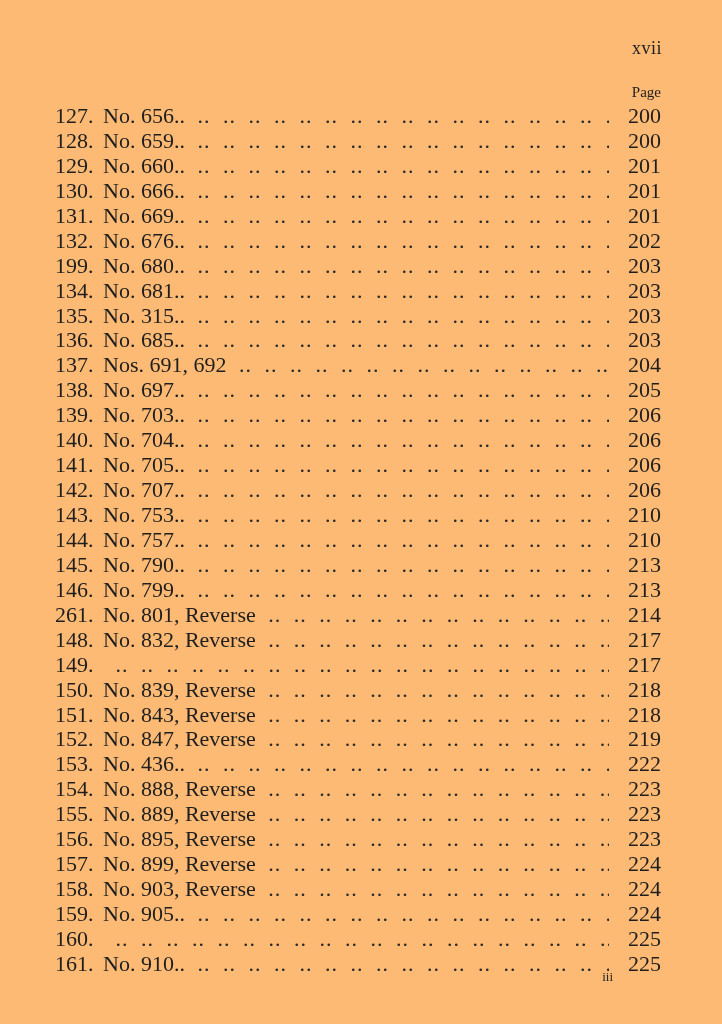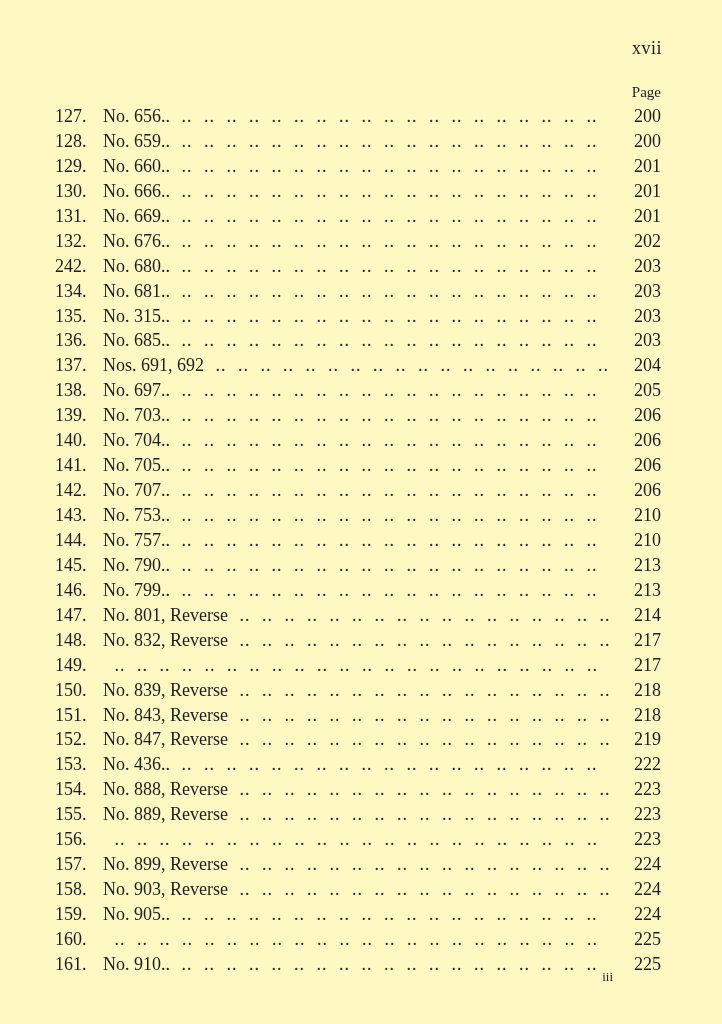--- a/index.html
+++ b/index.html
@@ -5,21 +5,21 @@
   html, body {
     margin: 0;
     padding: 0;
     background: #e8e8e6;
   }
   .page {
     position: relative;
     width: 722px;
     height: 1024px;
     margin: 0 auto;
-    background: #fef9c3;
+    background: #fdba74;
     color: #1e1e1e;
     font-family: "Liberation Serif", serif;
     overflow: hidden;
   }
   .folio {
     position: absolute;
     top: 38px;
     right: 60px;
     font-size: 18px;
     letter-spacing: 0.5px;
@@ -34,21 +34,21 @@
     position: absolute;
     top: 104px;
     left: 55px;
     right: 61px;
   }
   .row {
     display: flex;
     align-items: center;
     height: 24.94px;
     line-height: 24.94px;
-    font-size: 18px;
+    font-size: 22px;
     white-space: nowrap;
   }
   .num {
     flex: 0 0 48px;
   }
   .title {
     flex: 0 0 auto;
   }
   .leader {
     flex: 1 1 auto;
@@ -116,21 +116,21 @@
   </div>
 
   <div class="row">
     <span class="num">132.</span>
     <span class="title">No. 676..</span>
     <span class="leader"> .. .. .. .. .. .. .. .. .. .. .. .. .. .. .. .. .. .. .. .. .. .. .. .. .. .. .. .. .. .. .. .. .. .. .. .. .. .. .. .. .. .. .. .. .. .. .. .. .. .. </span>
     <span class="pagenum">202</span>
   </div>
 
   <div class="row">
-    <span class="num">242.</span>
+    <span class="num">199.</span>
     <span class="title">No. 680..</span>
     <span class="leader"> .. .. .. .. .. .. .. .. .. .. .. .. .. .. .. .. .. .. .. .. .. .. .. .. .. .. .. .. .. .. .. .. .. .. .. .. .. .. .. .. .. .. .. .. .. .. .. .. .. .. </span>
     <span class="pagenum">203</span>
   </div>
 
   <div class="row">
     <span class="num">134.</span>
     <span class="title">No. 681..</span>
     <span class="leader"> .. .. .. .. .. .. .. .. .. .. .. .. .. .. .. .. .. .. .. .. .. .. .. .. .. .. .. .. .. .. .. .. .. .. .. .. .. .. .. .. .. .. .. .. .. .. .. .. .. .. </span>
     <span class="pagenum">203</span>
@@ -214,21 +214,21 @@
   </div>
 
   <div class="row">
     <span class="num">146.</span>
     <span class="title">No. 799..</span>
     <span class="leader"> .. .. .. .. .. .. .. .. .. .. .. .. .. .. .. .. .. .. .. .. .. .. .. .. .. .. .. .. .. .. .. .. .. .. .. .. .. .. .. .. .. .. .. .. .. .. .. .. .. .. </span>
     <span class="pagenum">213</span>
   </div>
 
   <div class="row">
-    <span class="num">147.</span>
+    <span class="num">261.</span>
     <span class="title">No. 801, Reverse</span>
     <span class="leader"> .. .. .. .. .. .. .. .. .. .. .. .. .. .. .. .. .. .. .. .. .. .. .. .. .. .. .. .. .. .. .. .. .. .. .. .. .. .. .. .. .. .. .. .. .. .. .. .. .. .. </span>
     <span class="pagenum">214</span>
   </div>
 
   <div class="row">
     <span class="num">148.</span>
     <span class="title">No. 832, Reverse</span>
     <span class="leader"> .. .. .. .. .. .. .. .. .. .. .. .. .. .. .. .. .. .. .. .. .. .. .. .. .. .. .. .. .. .. .. .. .. .. .. .. .. .. .. .. .. .. .. .. .. .. .. .. .. .. </span>
     <span class="pagenum">217</span>
@@ -277,20 +277,21 @@
 
   <div class="row">
     <span class="num">155.</span>
     <span class="title">No. 889, Reverse</span>
     <span class="leader"> .. .. .. .. .. .. .. .. .. .. .. .. .. .. .. .. .. .. .. .. .. .. .. .. .. .. .. .. .. .. .. .. .. .. .. .. .. .. .. .. .. .. .. .. .. .. .. .. .. .. </span>
     <span class="pagenum">223</span>
   </div>
 
   <div class="row">
     <span class="num">156.</span>
+    <span class="title">No. 895, Reverse</span>
     <span class="leader"> .. .. .. .. .. .. .. .. .. .. .. .. .. .. .. .. .. .. .. .. .. .. .. .. .. .. .. .. .. .. .. .. .. .. .. .. .. .. .. .. .. .. .. .. .. .. .. .. .. .. </span>
     <span class="pagenum">223</span>
   </div>
 
   <div class="row">
     <span class="num">157.</span>
     <span class="title">No. 899, Reverse</span>
     <span class="leader"> .. .. .. .. .. .. .. .. .. .. .. .. .. .. .. .. .. .. .. .. .. .. .. .. .. .. .. .. .. .. .. .. .. .. .. .. .. .. .. .. .. .. .. .. .. .. .. .. .. .. </span>
     <span class="pagenum">224</span>
   </div>

